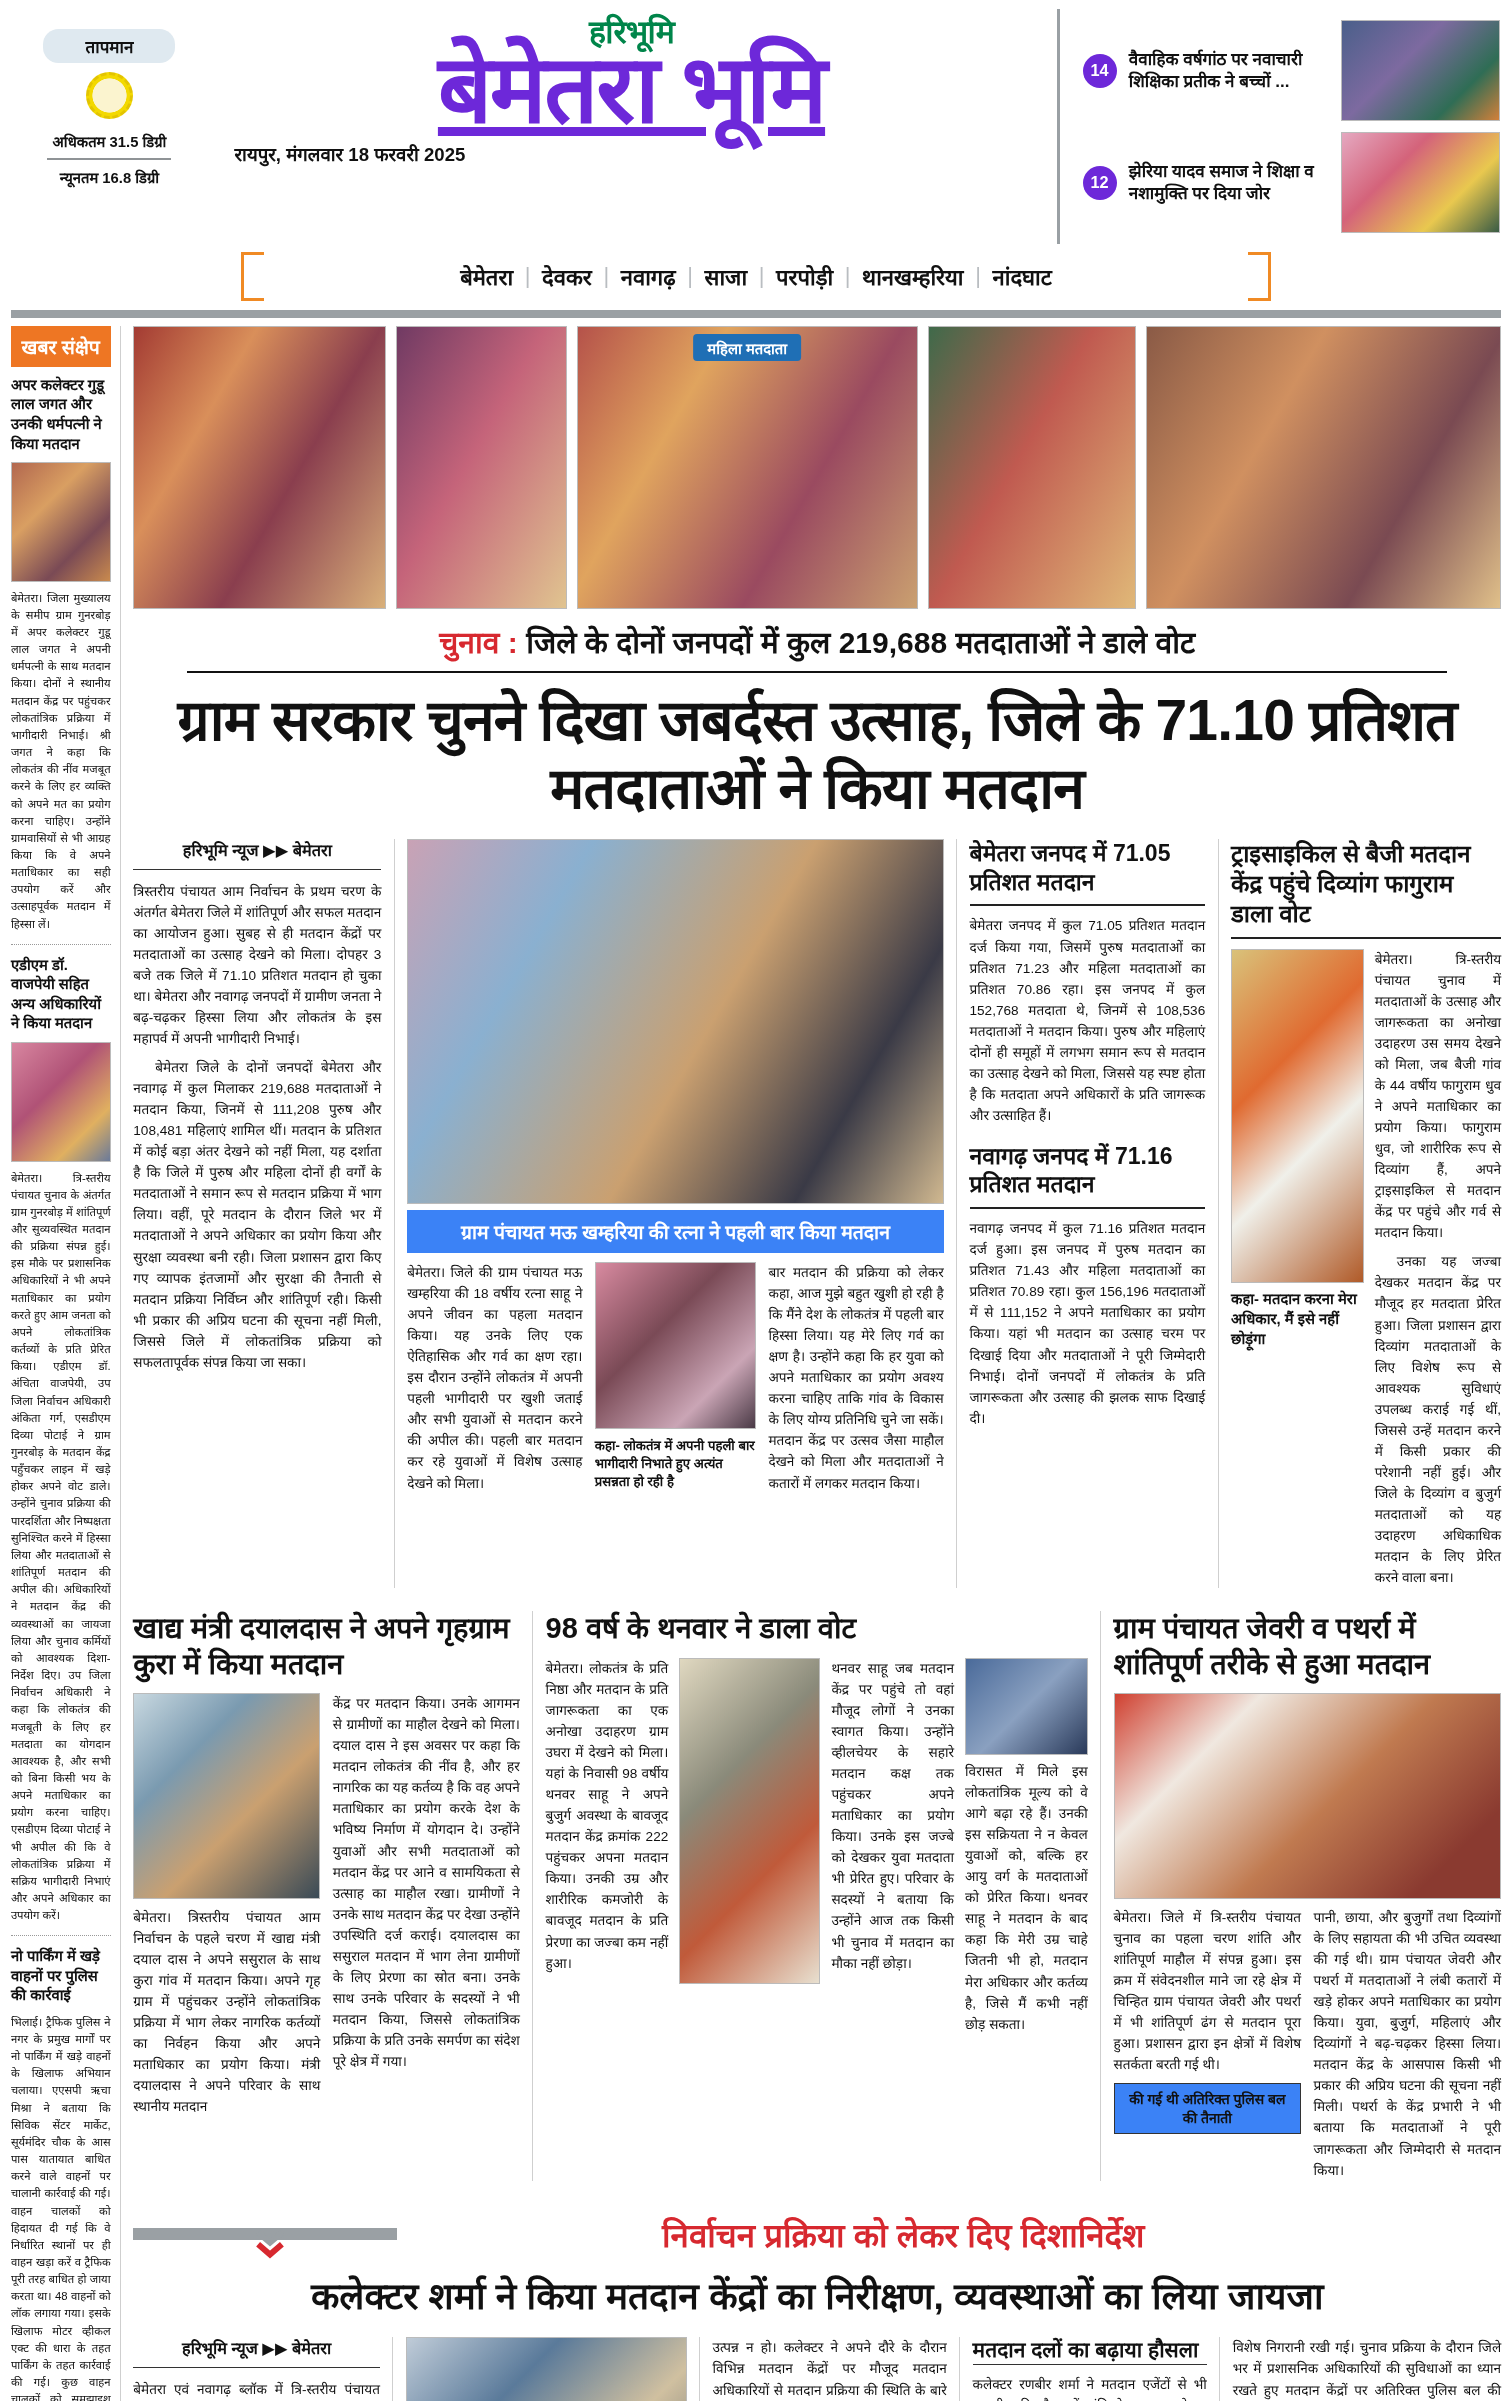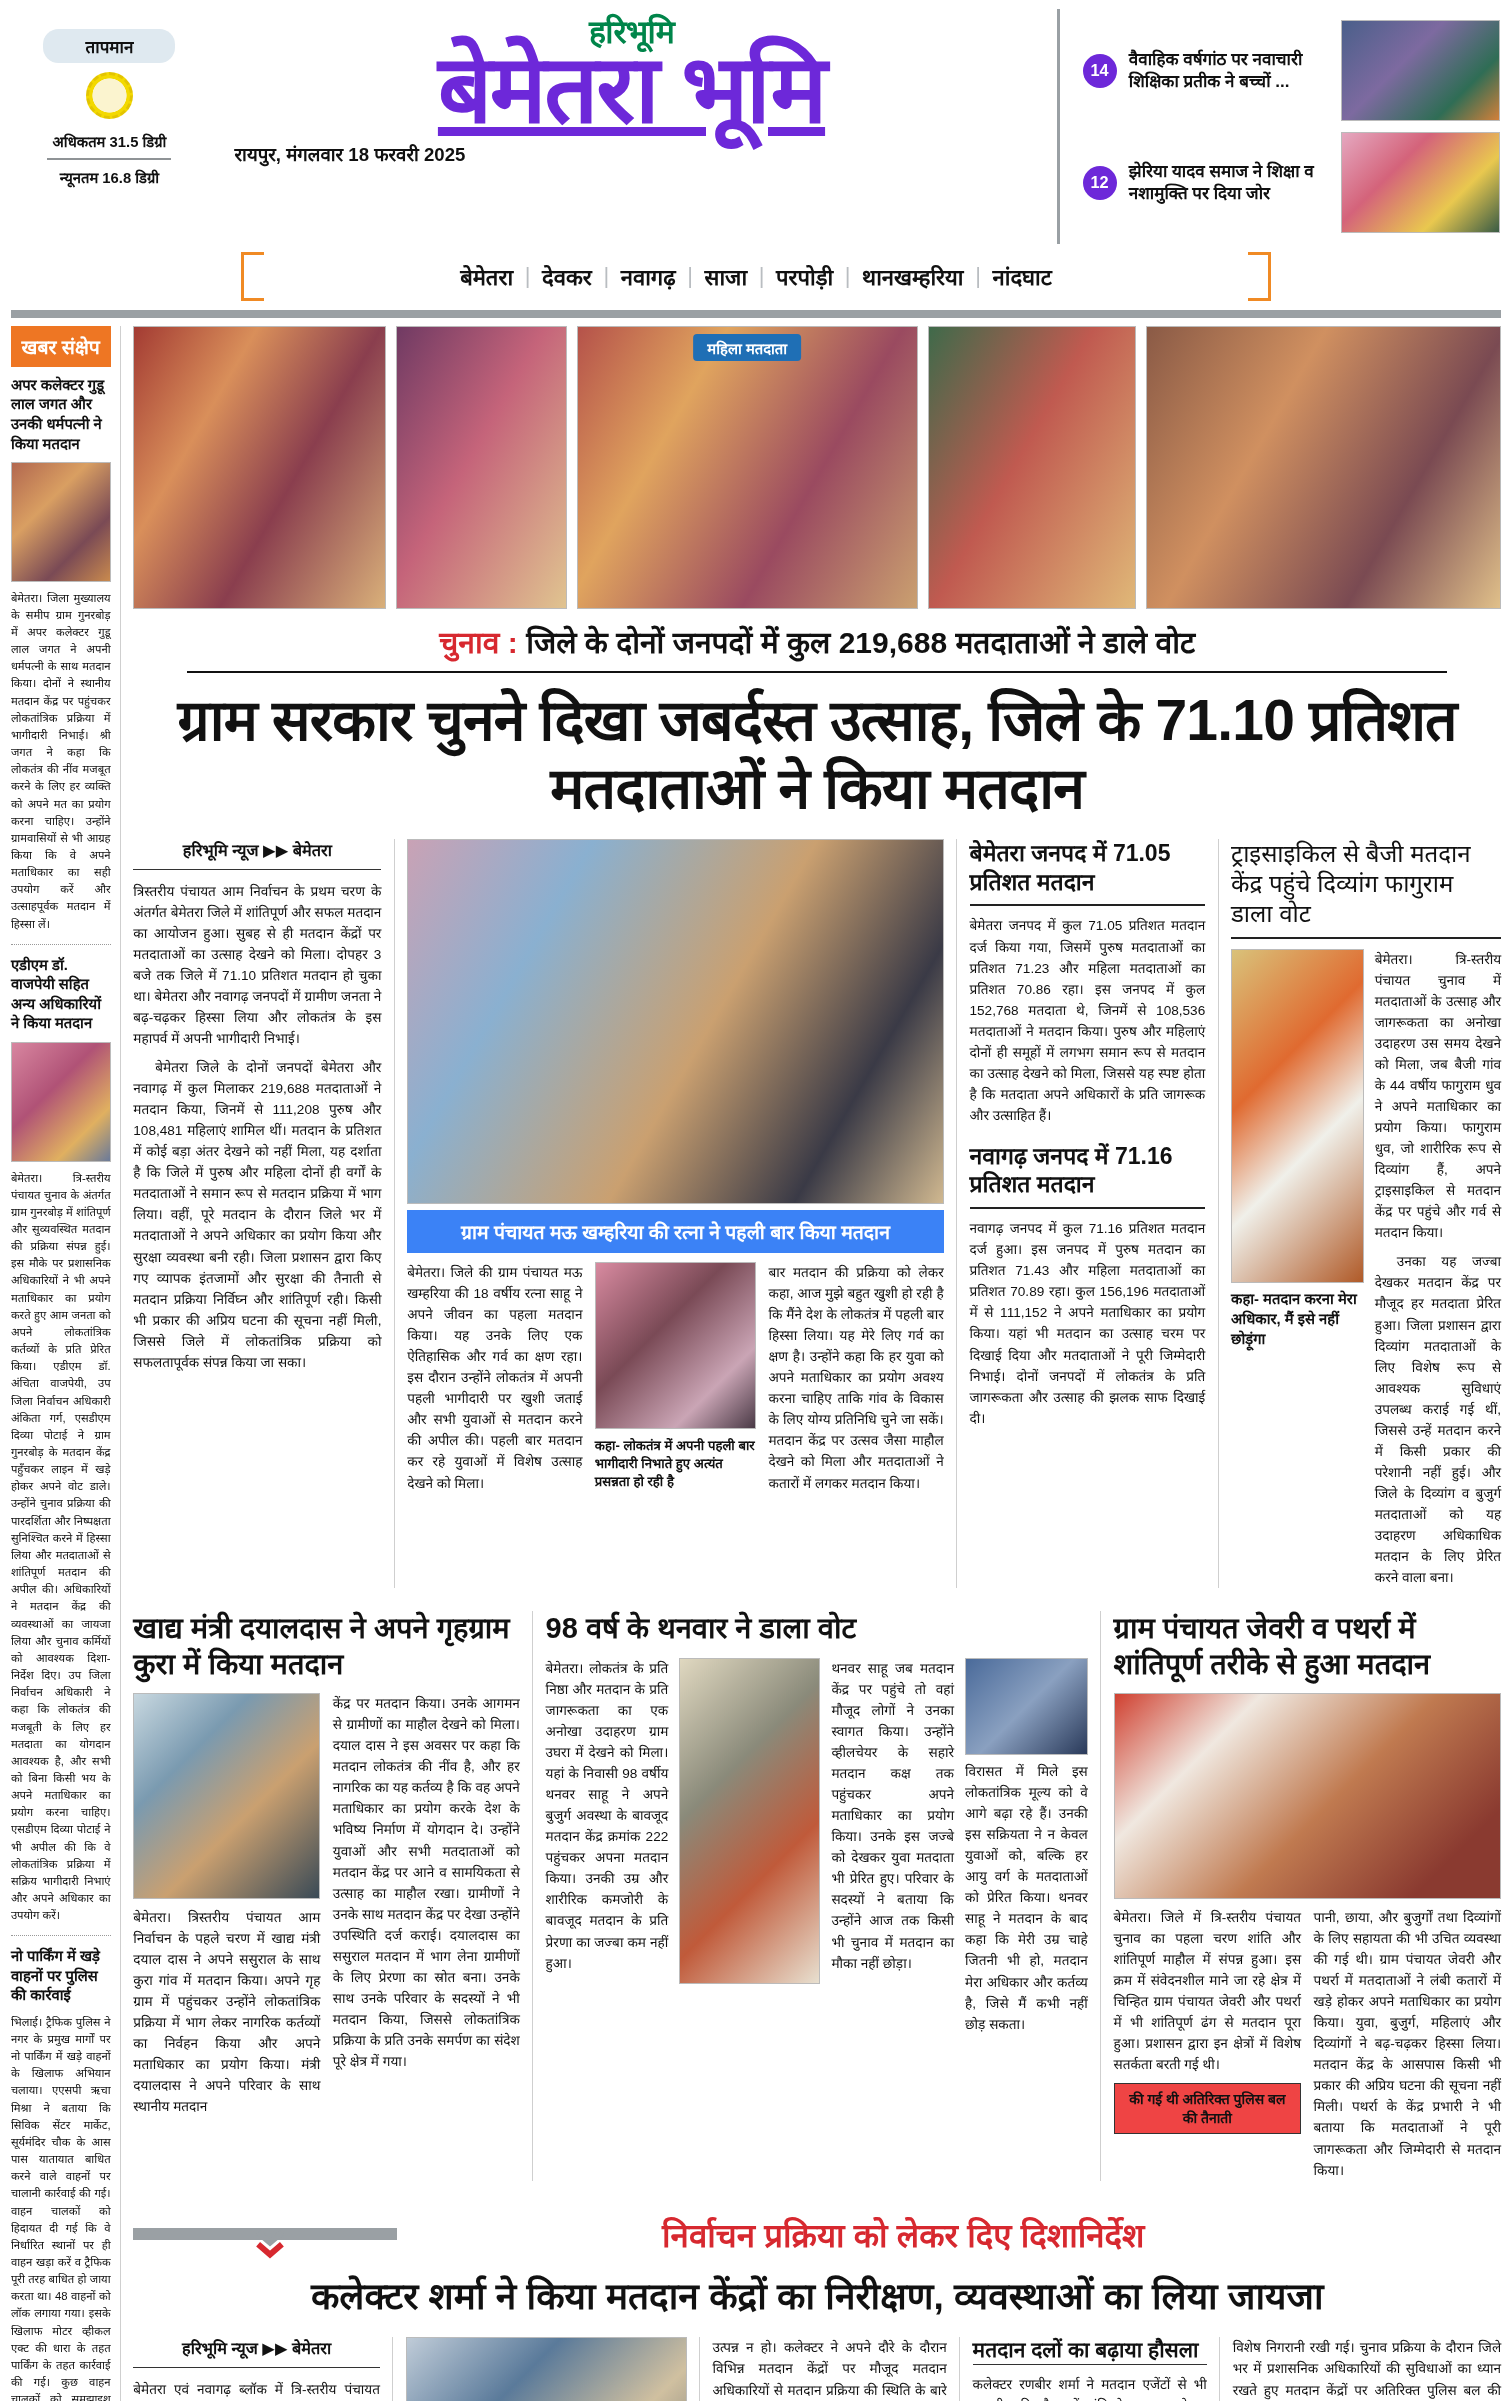--- a/index.html
+++ b/index.html
@@ -82,39 +82,39 @@
 
   .lead-photo { height: 365px; background: linear-gradient(120deg, #c9a2b5 0%, #8ab0d0 25%, #caa070 55%, #3a3a46 80%, #d0b890 100%); }
   .caption-bar { background: #3b82f6; color: #fff; font-weight: 800; font-size: 19.4px; text-align: center; padding: 7.8px 6.2px; margin: 6.2px 0 9.3px; }
   .ratna-row { display: grid; grid-template-columns: 1fr 0.92fr 1fr; gap: 12.4px; }
   .girl-photo { height: 167px; background: linear-gradient(135deg, #d88aa0 0%, #7a4a56 40%, #caa5b5 75%, #4a3a46 100%); }
   .quote { font-weight: 800; font-size: 13.2px; line-height: 1.38; margin-top: 7.8px; text-align: left; }
 
   .stat-h { font-weight: 800; font-size: 23px; line-height: 1.25; border-bottom: 2.3px solid #222; padding-bottom: 7.8px; margin-bottom: 9.3px; }
   .stat-h.second { margin-top: 15.5px; }
 
-  .tri-h { font-weight: 400; font-size: 24px; line-height: 1.26; border-bottom: 2.3px solid #222; padding-bottom: 7.8px; margin-bottom: 9.3px; }
+  .tri-h { font-weight: 700; font-size: 24px; line-height: 1.26; border-bottom: 2.3px solid #222; padding-bottom: 7.8px; margin-bottom: 9.3px; }
   .tri-row { display: grid; grid-template-columns: 1.05fr 1fr; gap: 11px; }
   .tri-photo { height: 334px; background: linear-gradient(135deg, #d9c27a 0%, #e06a30 35%, #f0f0ea 60%, #b05a28 100%); }
   .tri-quote { font-weight: 800; font-size: 14.8px; line-height: 1.35; margin: 7.8px 0; }
 
   
   .mid-band { display: grid; grid-template-columns: 1fr 1.42fr 1fr; gap: 0; margin-top: 23px; }
   .mid-band > .story { padding: 0 12.4px; border-right: 0.8px solid #cfcfcf; }
   .mid-band > .story:first-child { padding-left: 0; }
   .mid-band > .story:last-child { border-right: none; padding-right: 0; }
   .story-h { font-weight: 800; font-size: 29px; line-height: 1.22; margin-bottom: 11px; }
   .minister-row { display: grid; grid-template-columns: 1fr 1fr; gap: 12.4px; }
   .minister-photo { height: 206px; background: linear-gradient(135deg, #c8d8e0 0%, #7a9ab0 30%, #caa070 60%, #3a4a56 100%); margin-bottom: 7.8px; }
   .elder-row { display: grid; grid-template-columns: 1fr 1.15fr 1fr 1fr; gap: 11px; }
   .elder-photo { height: 326px; background: linear-gradient(135deg, #e0d8c0 0%, #8a8a7a 35%, #c05a3a 65%, #e8e0d0 100%); }
   .small-photo { height: 97px; background: linear-gradient(135deg, #4a6a9a 0%, #8aa0c0 50%, #2a3a5a 100%); margin-bottom: 6.2px; }
   .jevri-photo { height: 206px; background: linear-gradient(135deg, #d04030 0%, #f0e8e0 25%, #c07a50 55%, #8a3a30 85%); margin-bottom: 7.8px; }
   .jevri-row { display: grid; grid-template-columns: 1fr 1fr; gap: 12.4px; }
-  .highlight-box { border: 1.6px solid #333; background: #ef4444; font-weight: 800; font-size: 14px; line-height: 1.3; padding: 6.2px; margin: 7.8px 0; text-align: center; }
+  .highlight-box { border: 1.6px solid #333; background: #3b82f6; font-weight: 800; font-size: 14px; line-height: 1.3; padding: 6.2px; margin: 7.8px 0; text-align: center; }
 
   
   .section-divider { display: flex; align-items: center; gap: 18.6px; margin: 25px 0 11px; }
   .divider-bar { width: 264px; height: 12.4px; background: #9aa0a4; }
   .divider-icon { width: 34px; height: 34px; margin-left: -163px; margin-top: 23px; }
   .divider-title { color: #d7282f; font-weight: 800; font-size: 33px; flex: 1; text-align: center; }
   .collector-h { font-size: 37px; font-weight: 800; text-align: center; line-height: 1.22; margin: 6.2px 0 18.6px; }
   .bottom-grid { display: grid; grid-template-columns: 1fr 1.18fr 1fr 1fr 1.08fr; gap: 0; }
   .bottom-grid > .col { padding: 0 12.4px; border-right: 0.8px solid #cfcfcf; }
   .bottom-grid > .col:first-child { padding-left: 0; }

